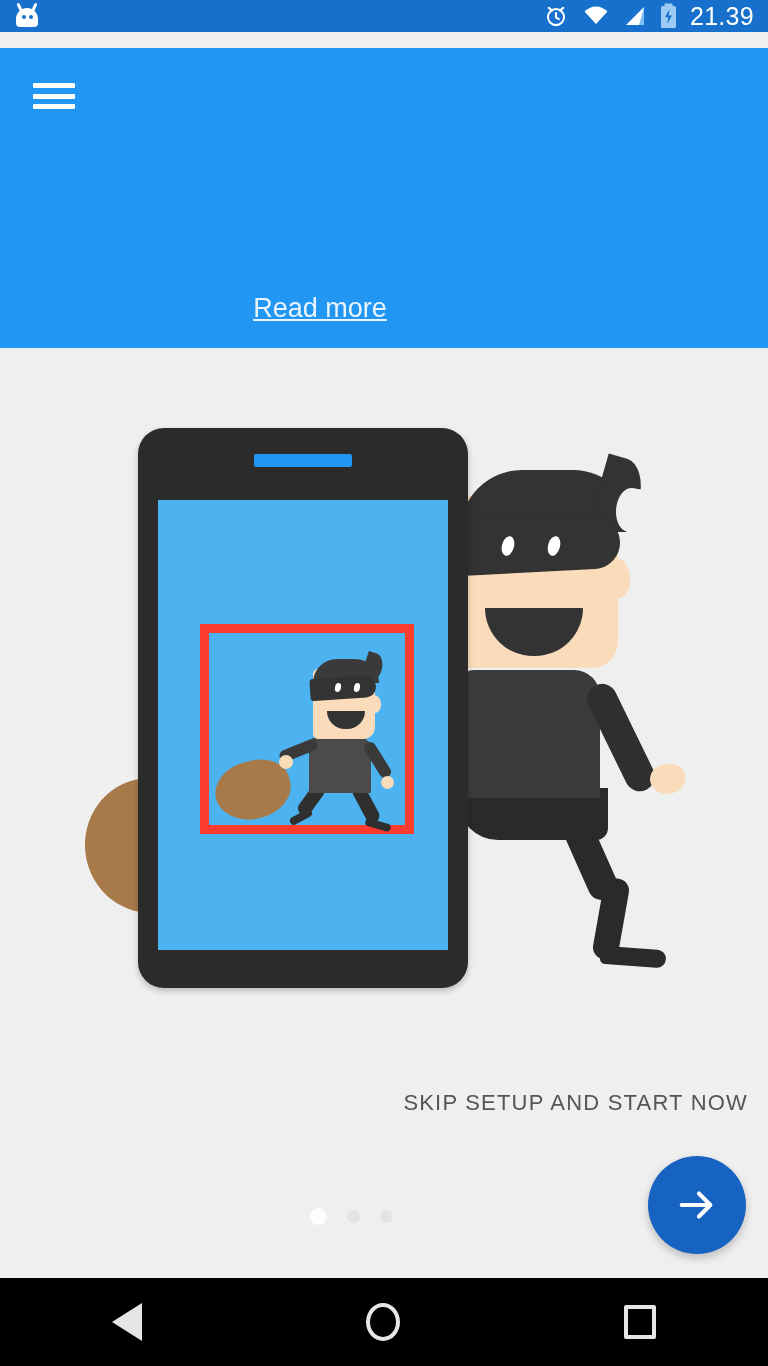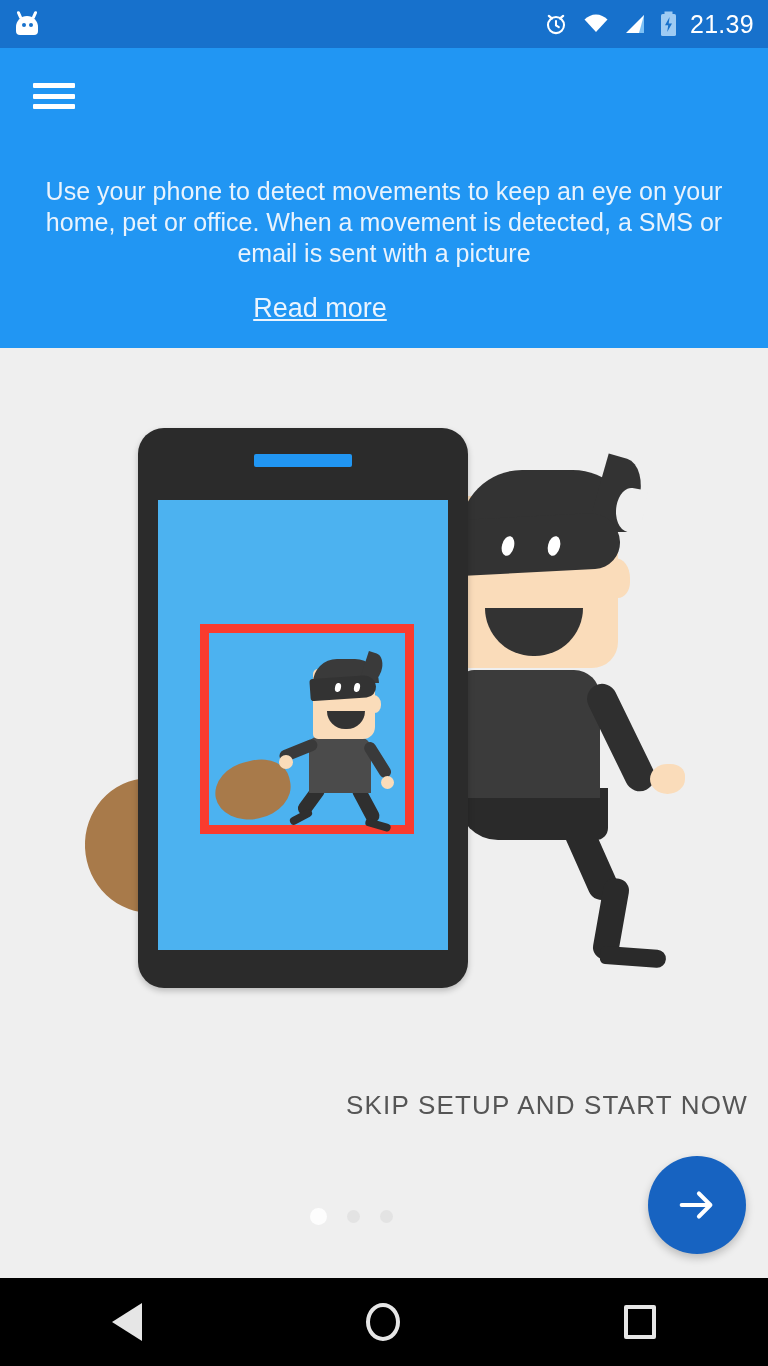--- a/index.html
+++ b/index.html
@@ -6,21 +6,21 @@
   html, body {
     width:768px; height:1366px;
     background:#efefef;
     font-family:"Liberation Sans", sans-serif;
     overflow:hidden;
   }
   .screen { position:relative; width:768px; height:1366px; background:#efefef; }
 
   
   .statusbar{
-    position:absolute; top:0; left:0; width:768px; height:48px;
+    position:absolute; top:0; left:0; width:768px; height:32px;
     background:#1771cc;
     display:flex; align-items:center; justify-content:space-between;
     padding:0 14px 0 14px;
   }
   .sb-left{ display:flex; align-items:center; gap:10px; }
   .sb-right{ display:flex; align-items:center; gap:13px; }
   .sb-time{ color:#fff; font-size:25px; letter-spacing:.3px; font-family:"Liberation Sans",sans-serif; }
 
   .andy{ position:relative; width:26px; height:26px; }
   .andy-head{
@@ -226,21 +226,21 @@
     background:#2f2f2f; border-radius:8px; transform:rotate(36deg); transform-origin:top center;
   }
   .st-footB{
     position:absolute; left:80px; top:180px; width:24px; height:8px;
     background:#2f2f2f; border-radius:4px; transform:rotate(-28deg);
   }
 
   
   .skip{
     position:absolute; left:0; top:1090px; width:748px; text-align:right;
-    color:#555; font-size:26px; letter-spacing:1.2px; cursor:pointer;
+    color:#555; font-size:22px; letter-spacing:1.2px; cursor:pointer;
   }
   .dots{
     position:absolute; left:310px; top:1208px; display:flex; align-items:center; gap:20px;
   }
   .dot{ border-radius:50%; }
   .dot.active{ width:17px; height:17px; background:#fdfdfd; }
   .dot.inactive{ width:13px; height:13px; background:#e3e3e3; }
   .fab{
     position:absolute; left:648px; top:1156px; width:98px; height:98px;
     border-radius:50%; background:#1763c1;
@@ -301,21 +301,20 @@
       <div class="sb-time">21.39</div>
     </div>
   </div>
 
   <div class="header">
     <div class="hamburger">
       <span></span>
         <span></span>
         <span></span>
     </div>
-    <div class="subtitle">Use your phone to detect movements to keep an eye on your home, pet or office. When a movement is detected, a SMS or email is sent with a picture</div>
     <div class="readmore">
       <span>Read more</span>
     </div>
   </div>
 
   <div class="illus">
 
     <div class="bigbag"></div>
 
     <div class="bigthief">

